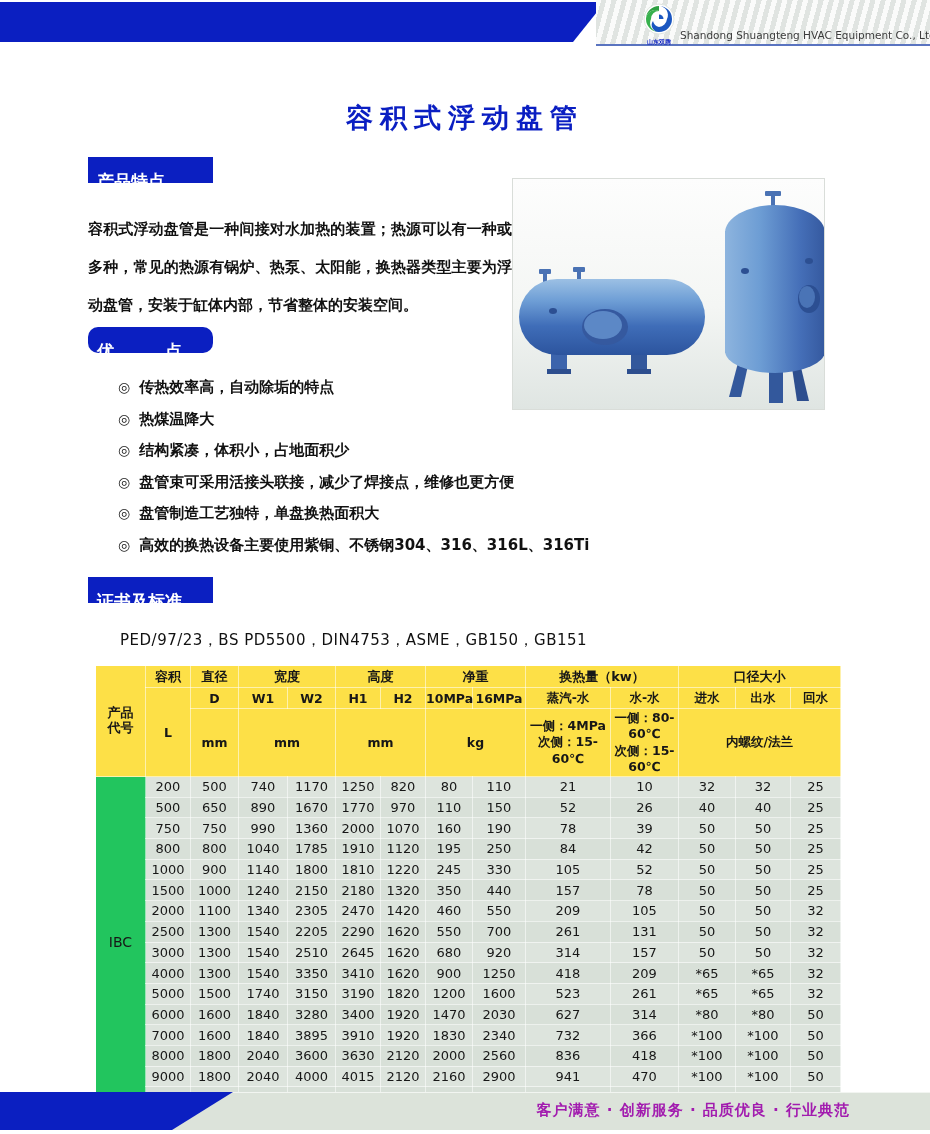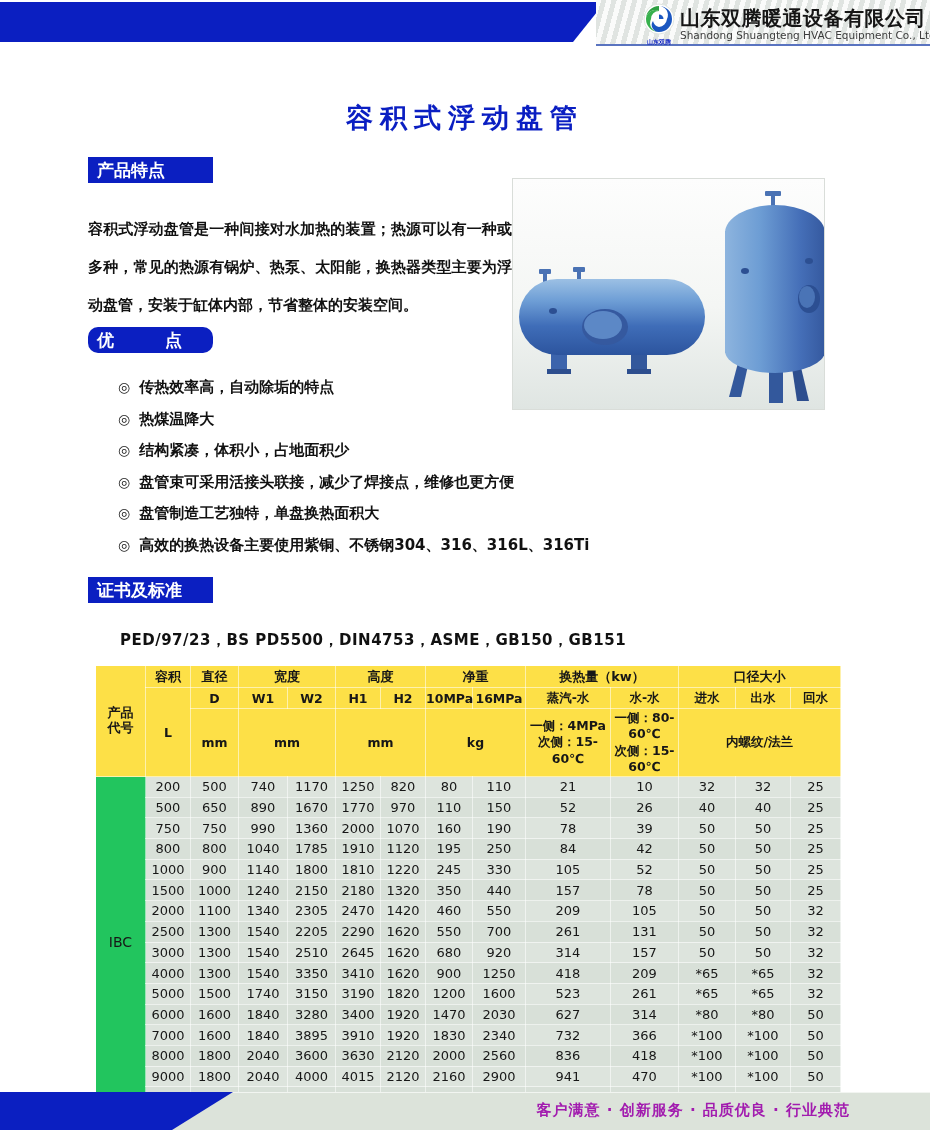--- a/index.html
+++ b/index.html
@@ -34,21 +34,21 @@
   .co-en { position:absolute; left:84px; top:29px; font-size:10.5px; color:#3c3c3c; white-space:nowrap; }
 
   
   .page-title {
     position:absolute; left:0; top:100px; width:100%;
     text-align:center; font-size:27px; font-weight:bold; color:#0a1ec2; letter-spacing:7px;
   }
   .sec-head {
     position:absolute; left:88px; width:125px; height:26px;
     background:#0b1fc1; color:#fff; font-size:17px; font-weight:bold;
-    line-height:26px; padding:0 9px; white-space:pre;
+    line-height:26px; padding:11px 9px; white-space:pre;
   }
   #feature-head { top:157px; }
   #adv-head { top:327px;border-radius:10px; }
   #cert-head { top:577px; }
 
   .feature-body {
     position:absolute; left:88px; top:210px; width:424px;
     font-size:15px; font-weight:600; line-height:38px; text-align:justify; color:#111;
   }
 
@@ -57,21 +57,21 @@
     position:absolute; left:512px; top:178px; width:313px; height:232px;
     background:linear-gradient(180deg,#fdfdfd 0%,#f4f6f4 55%,#dfe5e2 100%);
     border:1px solid #d9ddd9;
   }
 
   
   .adv-list { position:absolute; left:118px; top:378px; list-style:none; }
   .adv-list li { display:flex; gap:9px; margin-bottom:12.5px; font-size:15px; font-weight:600; color:#111; align-items:baseline; }
   .bullet { font-size:14px; color:#222; }
 
-  .cert-body { position:absolute; left:120px; top:631px; font-size:15px; color:#111; letter-spacing:.5px;font-weight:bold; }
+  .cert-body { position:absolute; left:120px; top:631px; font-size:15px; color:#111; letter-spacing:.5px; }
 
   
   .spec-table {
     position:absolute; left:95px; top:665px; width:745px;
     border-collapse:collapse; table-layout:fixed;
   }
   .spec-table th, .spec-table td {
     border:1px solid rgba(255,255,255,.55);
     text-align:center; vertical-align:middle; color:#171717;
   }
@@ -113,21 +113,20 @@
         <svg width="32" height="32" viewBox="0 0 32 32">
           <circle cx="16" cy="16" r="15" fill="#ffffff" stroke="#dfe5e0" stroke-width="1"></circle>
           <path d="M16 3 A13 13 0 0 0 3 16 A9 9 0 0 1 16 8 Z" fill="#2fa043"></path>
           <path d="M3 16 A13 13 0 0 0 16 29 A9 9 0 0 1 8 16 A8 8 0 0 1 16 8 A9 9 0 0 0 3 16 Z" fill="#37b14d"></path>
           <path d="M16 29 A13 13 0 0 0 29 16 A13 13 0 0 0 16 3 A9 9 0 0 1 24 16 A9 9 0 0 1 16 24 A8 8 0 0 1 10 18 A7 7 0 0 0 16 29 Z" fill="#1a56c0"></path>
           <circle cx="16" cy="16" r="4.5" fill="#ffffff"></circle>
           <path d="M16 11.5 A4.5 4.5 0 0 1 20.5 16 L16 16 Z" fill="#1a56c0"></path>
         </svg>
         <span class="logo-caption">山东双腾</span>
       </div>
-      <div class="co-zh">山东双腾暖通设备有限公司</div>
       <div class="co-en">Shandong Shuangteng HVAC Equipment Co., Ltd</div>
     </div>
   </div>
 
   <div class="page-title">容积式浮动盘管</div>
 
   <div class="sec-head" id="feature-head">产品特点</div>
   <div class="feature-body">容积式浮动盘管是一种间接对水加热的装置；热源可以有一种或多种，常见的热源有锅炉、热泵、太阳能，换热器类型主要为浮动盘管，安装于缸体内部，节省整体的安装空间。</div>
 
   <div class="photo">

